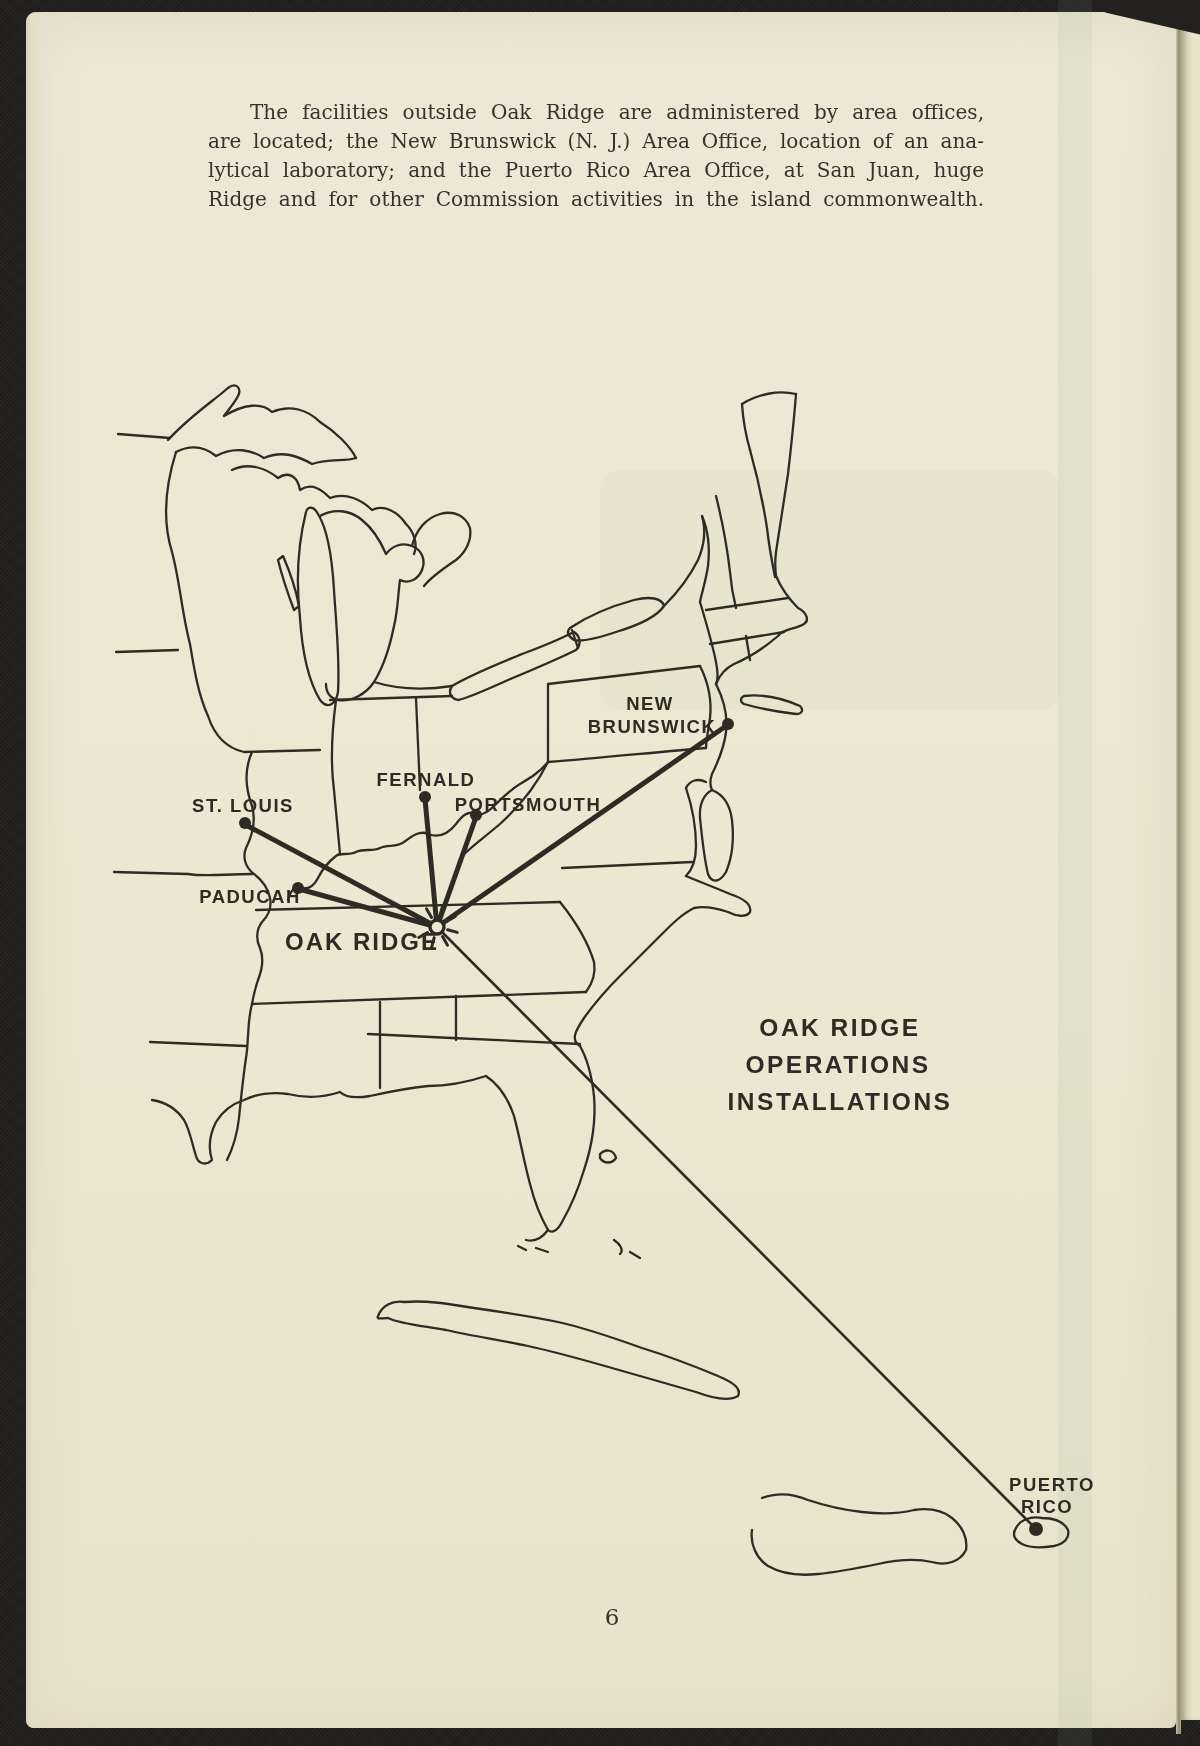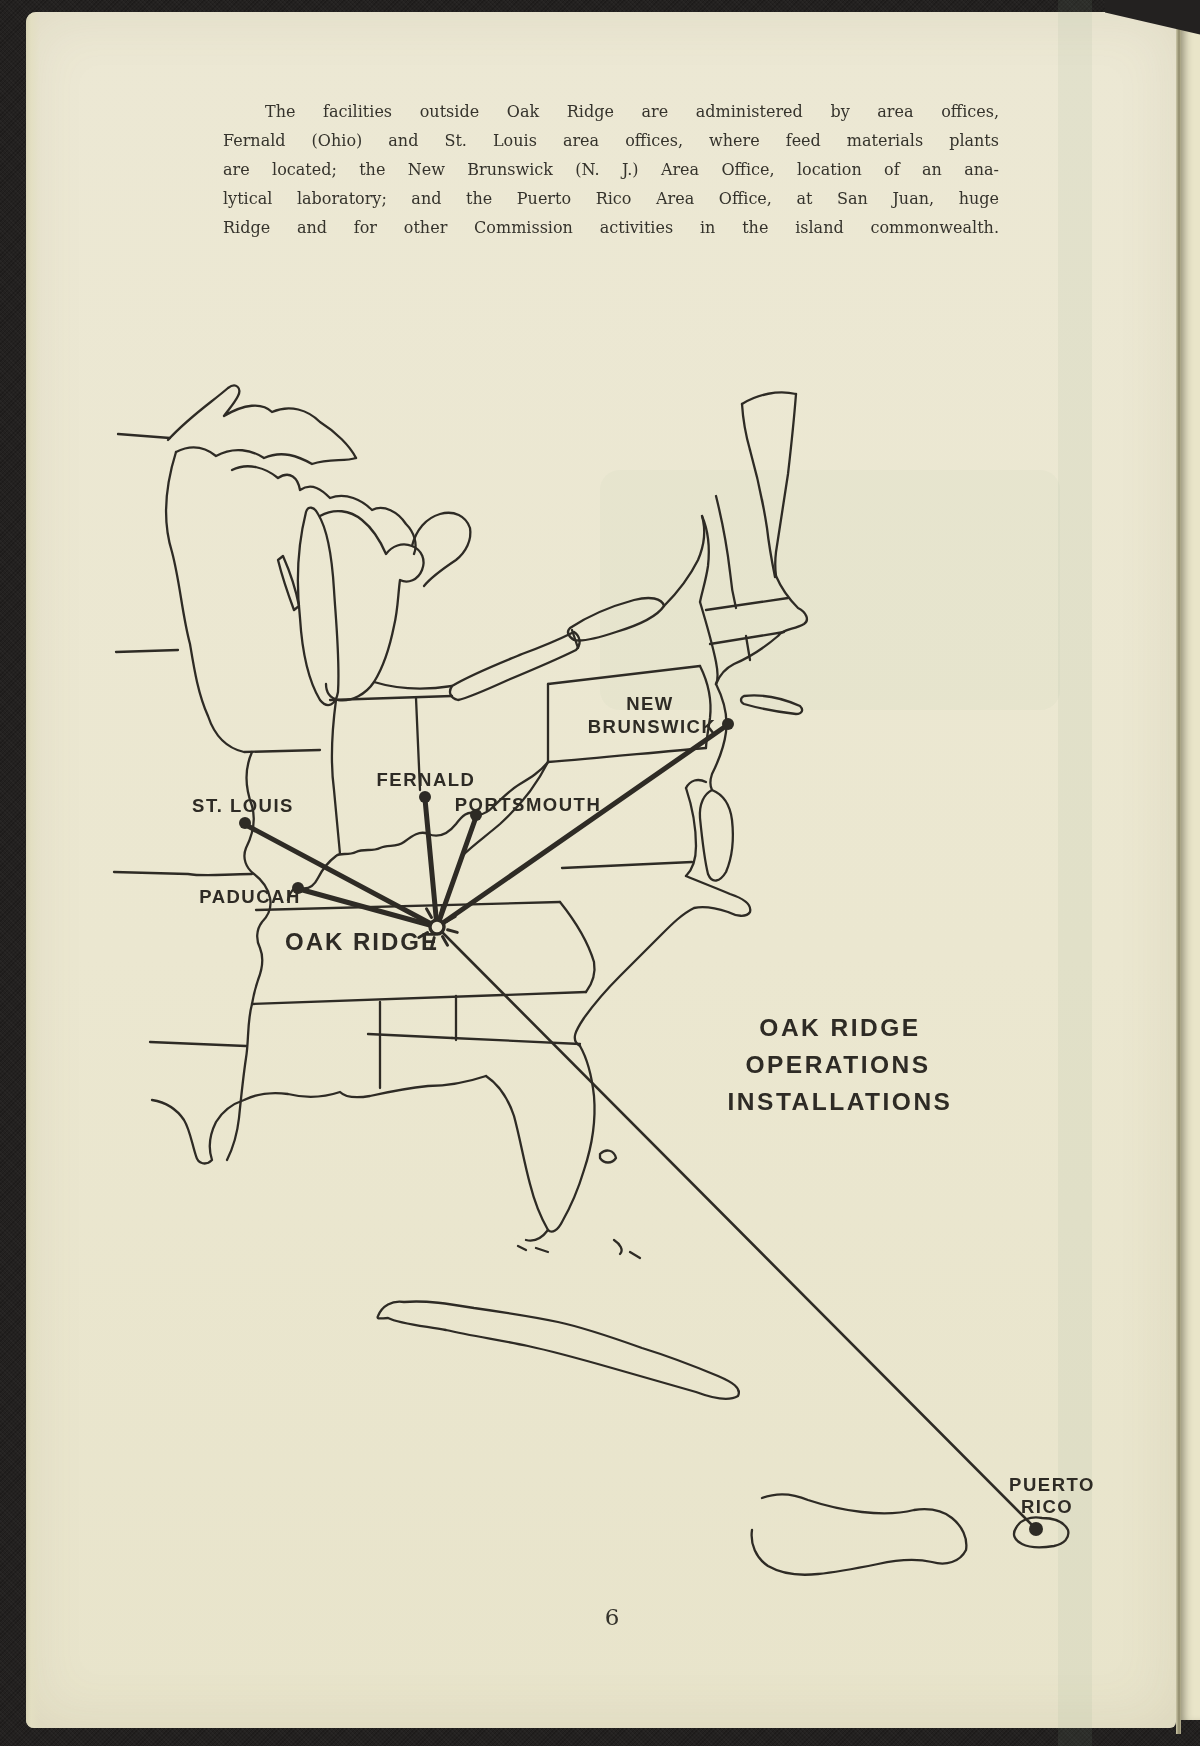--- a/index.html
+++ b/index.html
@@ -48,21 +48,21 @@
     position:absolute;left:1058px;top:0;width:34px;height:1746px;
     background:rgba(140,170,138,0.10);
   }
   .ghost-tint{
     position:absolute;left:600px;top:470px;width:460px;height:240px;
     background:rgba(150,182,150,0.06);border-radius:20px;
   }
   .para{
     position:absolute;left:182px;top:86px;width:776px;
     font-family:"DejaVu Serif","Liberation Serif",serif;
-    font-size:16px;line-height:28.9px;color:var(--text-ink);margin-left:15px;
+    font-size:20px;line-height:28.9px;color:var(--text-ink);
   }
   .para .pline{
     text-align:justify;text-align-last:justify;
     white-space:normal;
   }
   .para .pline:first-child{text-indent:42px;}
   .map-svg{position:absolute;left:0;top:0;width:1200px;height:1746px;}
   .map-svg path,.map-svg line,.map-svg circle{vector-effect:non-scaling-stroke;}
   .outline{fill:none;stroke:var(--ink);stroke-width:2.3;stroke-linecap:round;stroke-linejoin:round;}
   .spoke{stroke:var(--ink);stroke-width:5;stroke-linecap:round;}
@@ -81,21 +81,20 @@
   }
 </style>
 </head>
 <body>
 
 <div class="page">
   <div class="edge-stack"></div>
 
   <div class="para">
     <div class="pline">The facilities outside Oak Ridge are administered by area offices,</div>
-    <div class="pline">Fernald (Ohio) and St. Louis area offices, where feed materials plants</div>
     <div class="pline">are located; the New Brunswick (N. J.) Area Office, location of an ana-</div>
     <div class="pline">lytical laboratory; and the Puerto Rico Area Office, at San Juan, huge</div>
     <div class="pline">Ridge and for other Commission activities in the island commonwealth.</div>
   </div>
 </div>
 
 <div class="ghost-tint"></div>
 <div class="scan-band"></div>
 
 <svg class="map-svg" viewBox="0 0 1200 1746">

